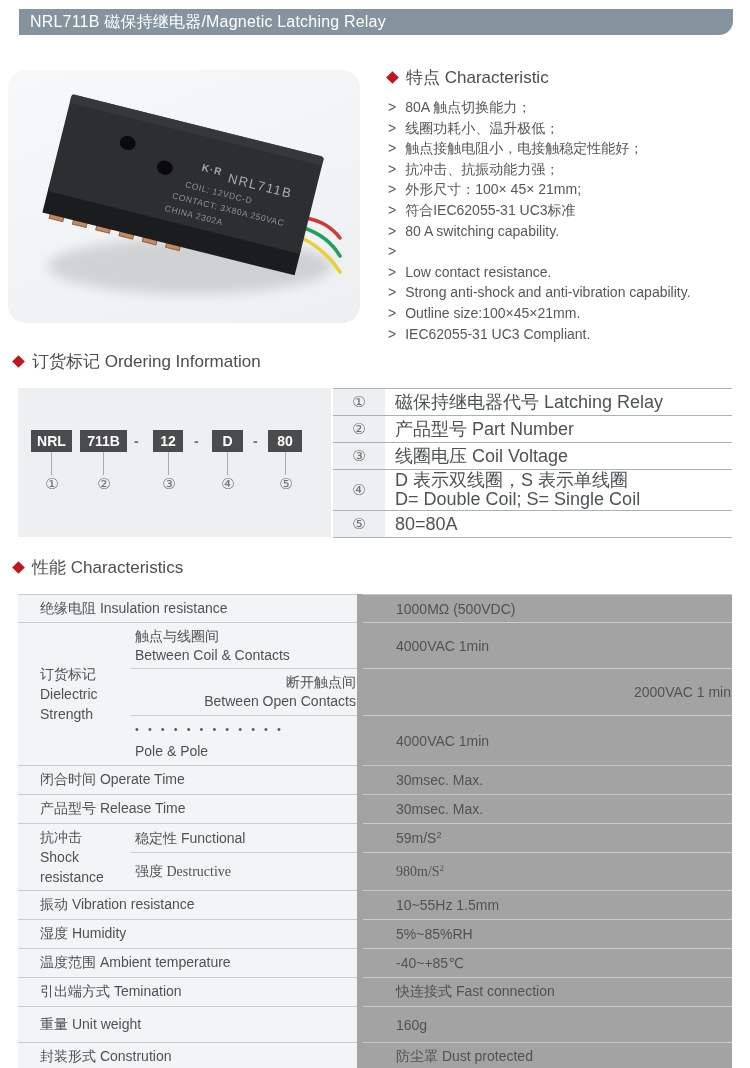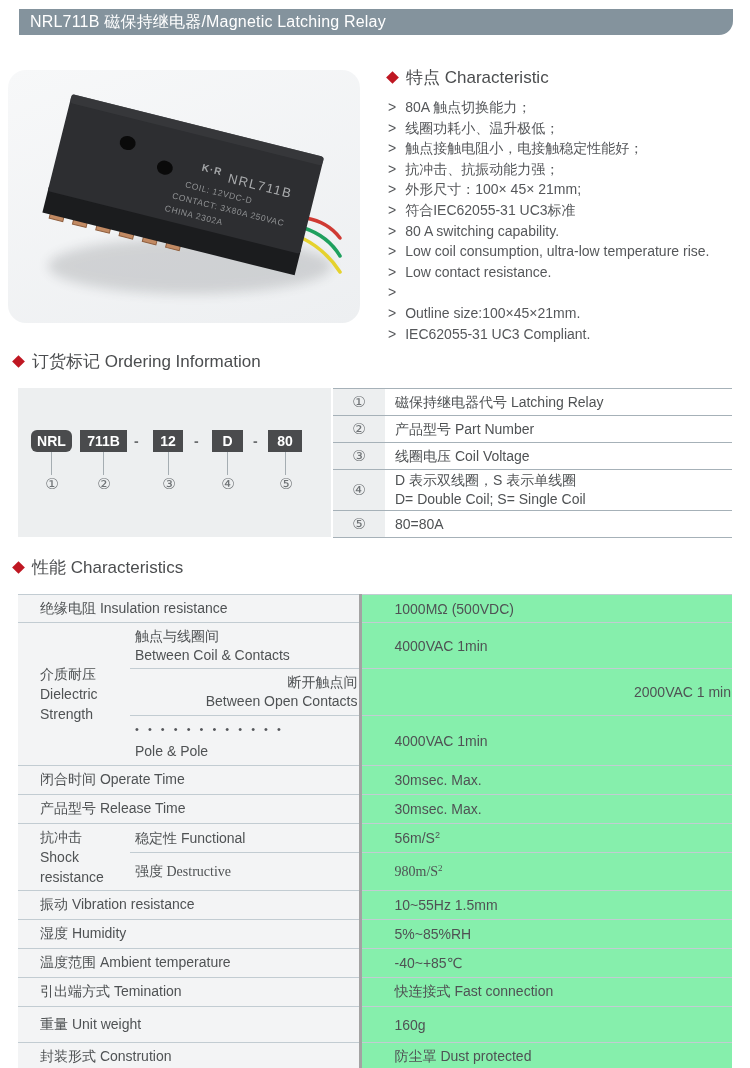--- a/index.html
+++ b/index.html
@@ -30,33 +30,33 @@
   
   .order-panel{position:absolute;left:18px;top:388px;width:313px;height:149px;background:#edeff0;}
   .code-box{position:absolute;top:42px;height:22px;background:#4a4b4d;color:#fff;font-weight:bold;
       font-size:14px;display:flex;align-items:center;justify-content:center;}
   .dashsep{position:absolute;top:42px;height:22px;display:flex;align-items:center;color:#6b6d6f;font-weight:bold;font-size:14px;}
   .conn{position:absolute;width:1px;background:#a5adb2;top:64px;height:23px;}
   .circ{position:absolute;top:87px;font-size:15px;color:#6f7376;transform:translateX(-50%);}
 
   
   .legend{position:absolute;left:333px;top:388px;width:399px;border-collapse:collapse;table-layout:fixed;}
-  .legend td{border-top:1px solid #a6b1b8;font-size:14px;color:#4f5254;vertical-align:middle;}
+  .legend td{border-top:1px solid #a6b1b8;font-size:18px;color:#4f5254;vertical-align:middle;}
   .legend tr:last-child td{border-bottom:1px solid #a6b1b8;}
   .legend .num{width:50px;background:#edeff0;text-align:center;color:#6f7376;font-size:15px;}
   .legend .desc{background:#ffffff;padding-left:10px;line-height:19px;}
 
   
   .char-table{position:absolute;left:18px;top:594px;width:714px;border-collapse:collapse;table-layout:fixed;}
   .char-table td{border-top:1px solid #c2ccd2;font-size:14px;color:#4f5254;vertical-align:middle;}
   .char-table tr:last-child td{border-bottom:1px solid #c2ccd2;}
   .char-table .lab{background:#f3f4f5;padding-left:22px;}
   .char-table .grp{background:#f3f4f5;padding-left:22px;line-height:20px;}
   .char-table .sub{background:#f3f4f5;padding-left:5px;line-height:19px;}
-  .char-table .val{background:#86efac;border-left:3px solid #a3a3a3;padding-left:33px;}
+  .char-table .val{background:#a3a3a3;border-left:6px solid #a3a3a3;padding-left:33px;}
   .dots{font-size:11px;word-spacing:6px;color:#54565a;margin-bottom:3px;}
   .sup{font-size:9px;position:relative;top:-5px;}
 </style>
 </head>
 <body>
 
 <div class="page">
 
   <div class="header-bar">
     <span>NRL711B 磁保持继电器/Magnetic Latching Relay</span>
@@ -132,46 +132,46 @@
     <div class="feature-item">
         <span class="gt">&gt;</span>
         <span>符合IEC62055-31 UC3标准</span>
       </div>
     <div class="feature-item">
         <span class="gt">&gt;</span>
         <span>80 A switching capability.</span>
       </div>
     <div class="feature-item">
         <span class="gt">&gt;</span>
-        <span>Low coil consumption, ultra-low temperature rise.</span>
       </div>
     <div class="feature-item">
         <span class="gt">&gt;</span>
         <span>Low contact resistance.</span>
       </div>
     <div class="feature-item">
         <span class="gt">&gt;</span>
+        <span>Strong anti-shock and anti-vibration capability.</span>
       </div>
     <div class="feature-item">
         <span class="gt">&gt;</span>
         <span>Outline size:100×45×21mm.</span>
       </div>
     <div class="feature-item">
         <span class="gt">&gt;</span>
         <span>IEC62055-31 UC3 Compliant.</span>
       </div>
   </div>
 
   <div class="sec-title" style="left:14px;top:350px;">
     <span class="diamond"></span>
     <span>订货标记 Ordering Information</span>
   </div>
 
   <div class="order-panel">
-    <div class="code-box" style="left:13px;width:41px;border-radius:6px;">NRL</div>
+    <div class="code-box" style="left:13px;width:41px;">NRL</div>
     <div class="code-box" style="left:62px;width:47px;">711B</div>
     <div class="dashsep" style="left:116px;">-</div>
     <div class="code-box" style="left:135px;width:30px;">12</div>
     <div class="dashsep" style="left:176px;">-</div>
     <div class="code-box" style="left:194px;width:31px;">D</div>
     <div class="dashsep" style="left:235px;">-</div>
     <div class="code-box" style="left:250px;width:34px;">80</div>
     <div class="conn" style="left:33px;"></div>
     <div class="conn" style="left:85px;"></div>
     <div class="conn" style="left:150px;"></div>
@@ -223,21 +223,21 @@
         <col style="width:230px;">
         <col style="width:372px;">
       </colgroup>
     <tbody>
         <tr style="height:28px;">
       <td class="lab" colspan="2">绝缘电阻 Insulation resistance</td>
       <td class="val">1000MΩ (500VDC)</td>
     </tr>
     <tr style="height:46px;">
       <td class="grp" rowspan="3">
-        <div>介质耐压</div>
+        <div>订货标记</div>
         <div>Dielectric</div>
         <div>Strength</div>
       </td>
       <td class="sub">
         <div>触点与线圈间</div>
         <div>Between Coil &amp; Contacts</div>
       </td>
       <td class="val">4000VAC 1min</td>
     </tr>
     <tr style="height:47px;text-align:right;">
@@ -262,21 +262,21 @@
       <td class="lab" colspan="2">产品型号 Release Time</td>
       <td class="val">30msec. Max.</td>
     </tr>
     <tr style="height:29px;">
       <td class="grp" rowspan="2">
         <div>抗冲击</div>
         <div>Shock</div>
         <div>resistance</div>
       </td>
       <td class="sub">稳定性 Functional</td>
-      <td class="val"><span>56m/S</span><span class="sup">2</span></td>
+      <td class="val"><span>59m/S</span><span class="sup">2</span></td>
     </tr>
     <tr style="height:38px;font-family:Liberation Serif, serif;">
       <td class="sub">强度 Destructive</td>
       <td class="val"><span>980m/S</span><span class="sup">2</span></td>
     </tr>
     <tr style="height:29px;">
       <td class="lab" colspan="2">振动 Vibration resistance</td>
       <td class="val">10~55Hz 1.5mm</td>
     </tr>
     <tr style="height:29px;">

